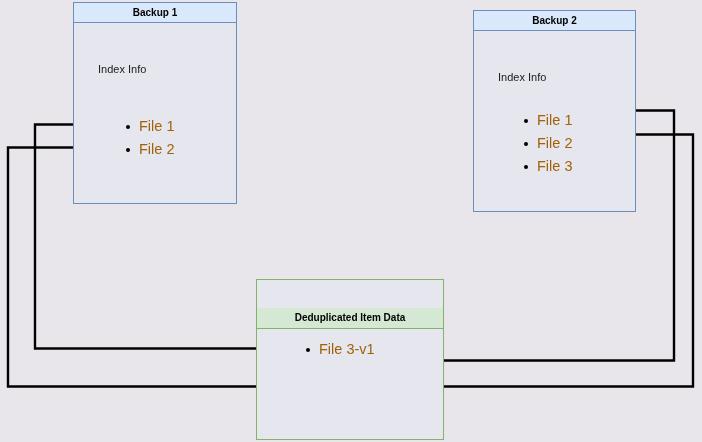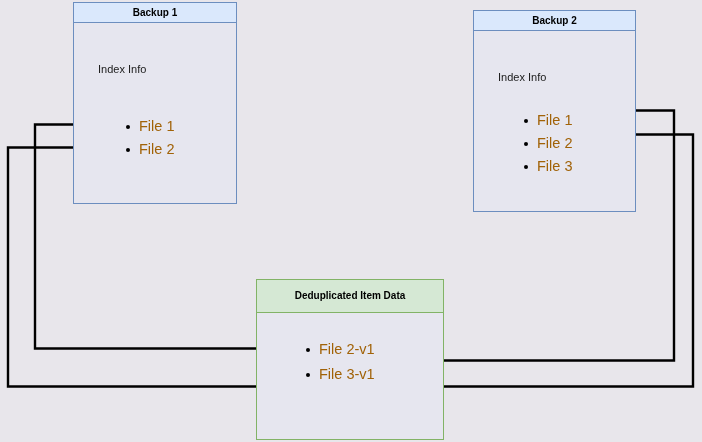--- a/index.html
+++ b/index.html
@@ -52,23 +52,24 @@
     display: flex;
     align-items: center;
     justify-content: center;
   }
   .header-backup {
     height: 20px;
     background: #dae8fc;
     border-bottom: 1.2px solid #6c8ebf;
   }
   .header-dedup {
-    height: 33px;
+    height: 21px;
     background: #d5e8d4;
     border-bottom: 1.6px solid #82b366;
+    margin-top: 28px;
   }
   .index-label {
     position: absolute;
     font-size: 11px;
     color: #1a1a1a;
     white-space: nowrap;
   }
   .file-list {
     position: absolute;
     margin: 0;
@@ -139,18 +140,17 @@
     <ul class="file-list" style="left:49px; top:98px;">
       <li>File 1</li>
       <li>File 2</li>
       <li>File 3</li>
     </ul>
   </div>
 
   <div class="node node-dedup" style="left:256px; top:279px; width:188px; height:161px;">
     <div class="node-header header-dedup">Deduplicated Item Data</div>
     <ul class="file-list dedup-list" style="left:48px; top:57px;">
-      <li>File 2-v1</li>
       <li>File 3-v1</li>
     </ul>
   </div>
 
 </div>
 
 </body></html>

